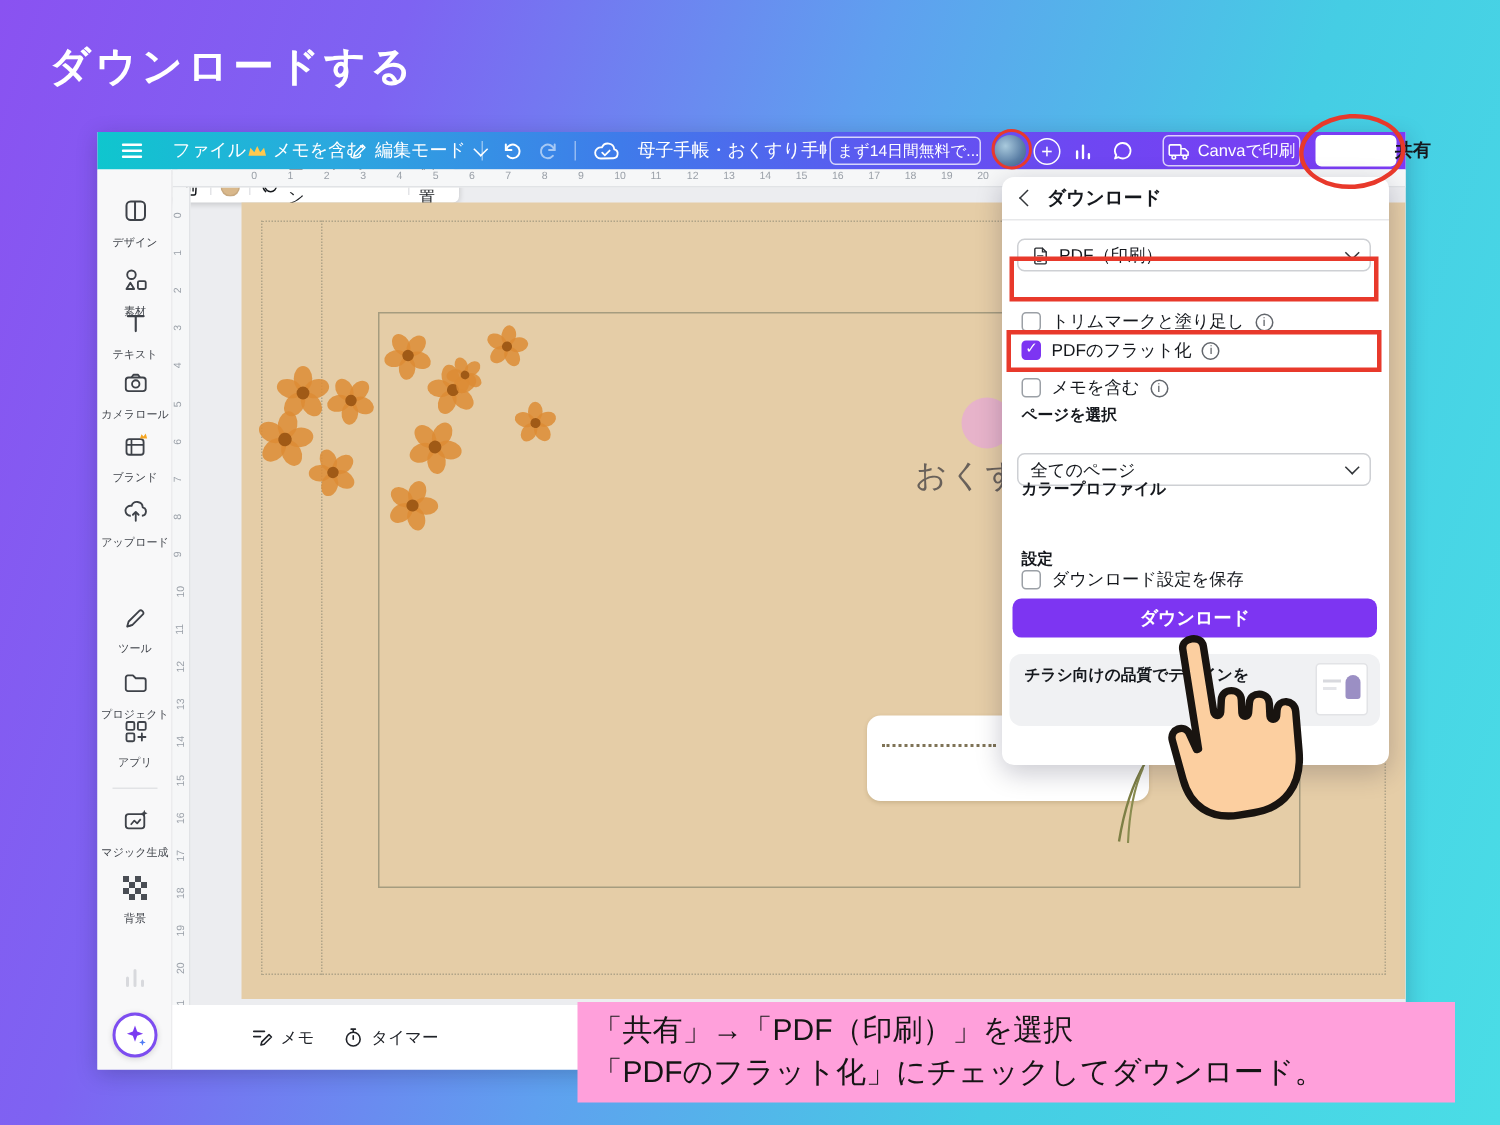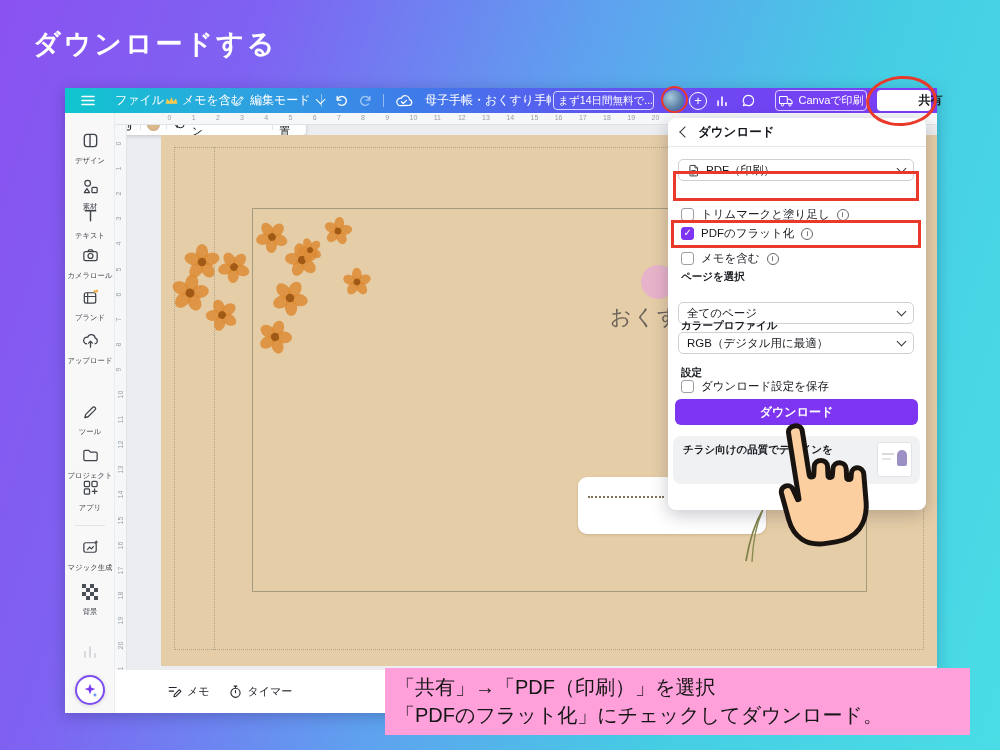--- a/index.html
+++ b/index.html
@@ -15,21 +15,21 @@
 
   
   .ui{left:65px;top:88px;width:872px;height:625px;background:#fff;box-shadow:0 3px 14px rgba(20,20,60,.25);}
 
   
   .topbar{left:0;top:0;width:872px;height:25px;background:linear-gradient(90deg,#0fc6ce 0%,#2ba8df 18%,#3f7bea 40%,#5a5bf0 58%,#6e47f2 75%,#7d3bf4 100%);color:#fff;}
   .tb{position:absolute;top:0;height:25px;display:flex;align-items:center;gap:4px;font-size:12px;color:#fff;white-space:nowrap;}
   .tb svg{display:block;}
   .tb-div{position:absolute;top:6px;width:1px;height:13px;background:rgba(255,255,255,.45);}
   .pill{border:1px solid rgba(255,255,255,.75);border-radius:4px;display:flex;align-items:center;justify-content:center;gap:4px;font-size:10.5px;}
-  .share-pill{background:#fff;color:#15181d;border-radius:4px;font-size:12px;font-weight:700;display:flex;align-items:center;justify-content:center;gap:5px;padding-left:48px;}
+  .share-pill{background:#fff;color:#15181d;border-radius:4px;font-size:12px;font-weight:700;display:flex;align-items:center;gap:5px;padding-left:48px;}
   .avatar{width:21px;height:21px;border-radius:50%;background:radial-gradient(circle at 35% 35%,#a9cadd,#5b7fa6 60%,#3f5f86);}
   .plus-circle{width:18px;height:18px;border-radius:50%;border:1.5px solid #fff;color:#fff;font-size:13px;line-height:15px;text-align:center;}
   .doc-title{max-width:126px;overflow:hidden;text-overflow:ellipsis;}
 
   
   .sidebar{left:0;top:25px;width:50px;height:600px;background:#f8f8f9;border-right:1px solid #ececee;}
   .sb-item{position:absolute;left:0;width:50px;text-align:center;color:#40444b;cursor:pointer;}
   .sb-item .lbl{display:block;font-size:8px;margin-top:1px;transform:scale(.92);color:#40444b;}
   .sb-item svg{display:inline-block;}
   .sb-div{position:absolute;left:10px;width:30px;height:1px;background:#e2e3e6;}
@@ -650,25 +650,20 @@
     </div>
 
     <span class="p-label" style="top:152px">ページを選択</span>
     <div class="dropdown" style="top:184px">
       <span>全てのページ</span>
       <span class="spacer"></span>
         <span class="chev"></span>
     </div>
 
     <span class="p-label" style="top:201px">カラープロファイル</span>
-    <div class="dropdown" style="top:214px">
-      <span>RGB（デジタル用に最適）</span>
-      <span class="spacer"></span>
-        <span class="chev"></span>
-    </div>
 
     <span class="p-label" style="top:248px">設定</span>
     <div class="cbrow" style="top:261px">
       <span class="cb"></span>
       <span>ダウンロード設定を保存</span>
     </div>
 
     <div class="dl-btn">ダウンロード</div>
 
     <div class="promo">

